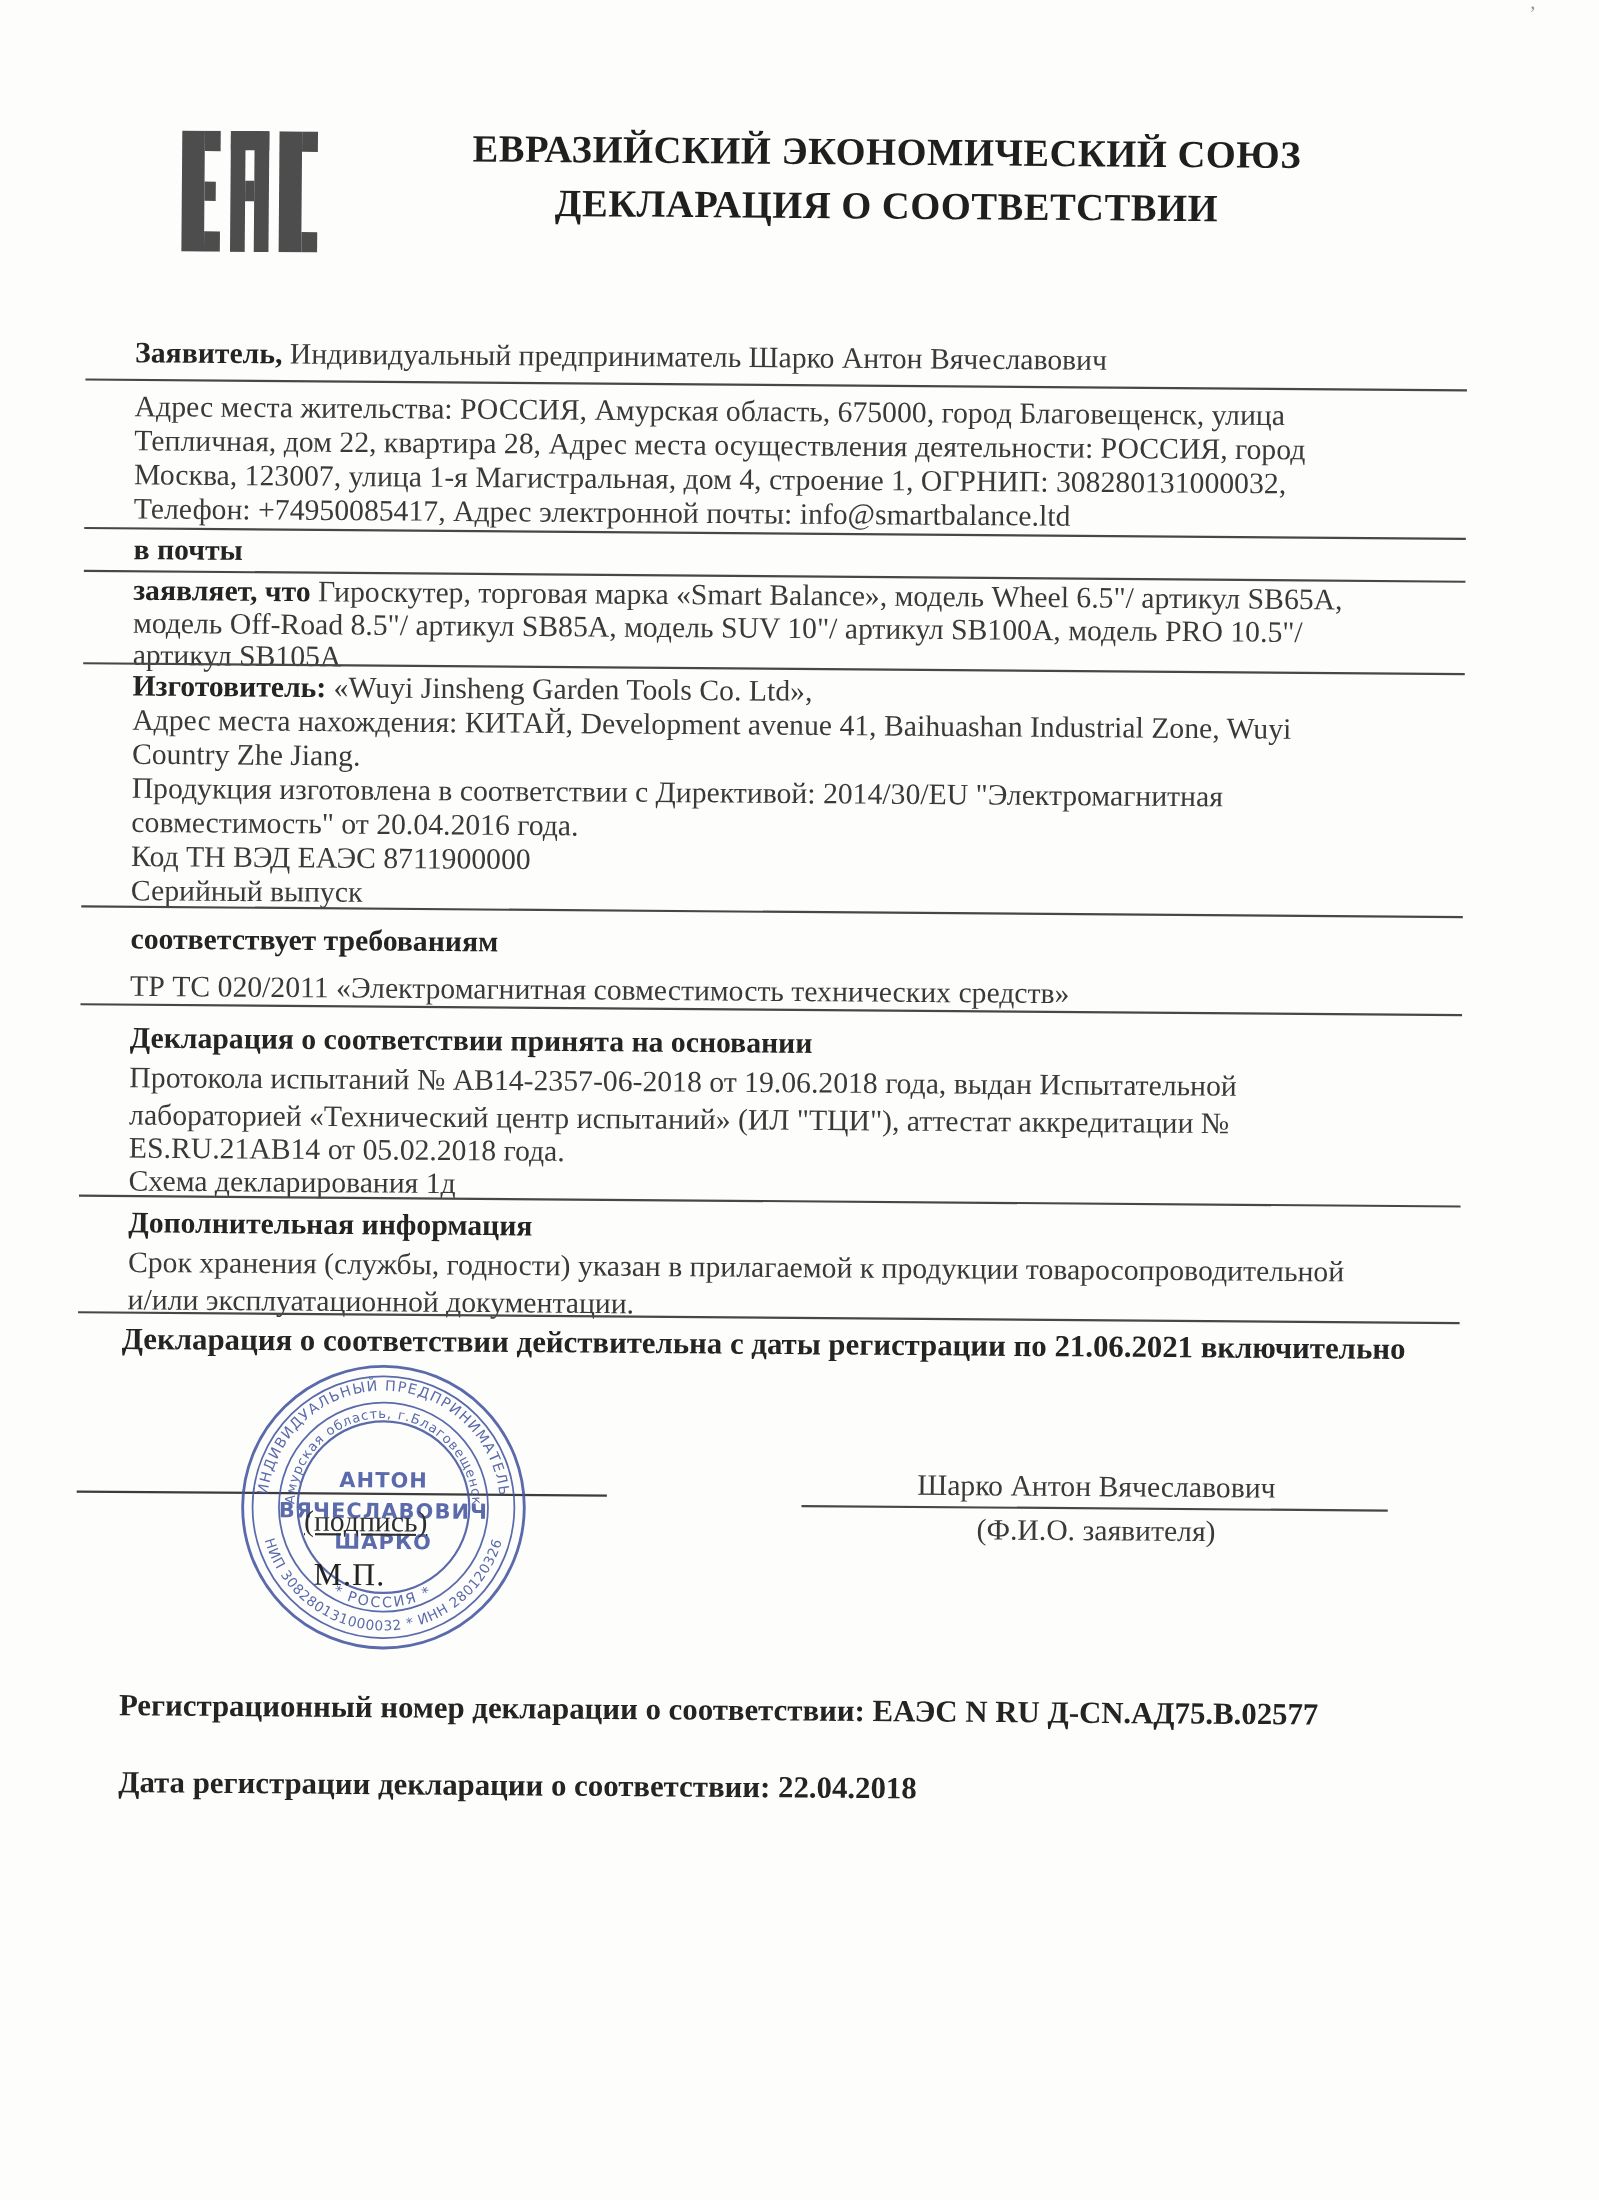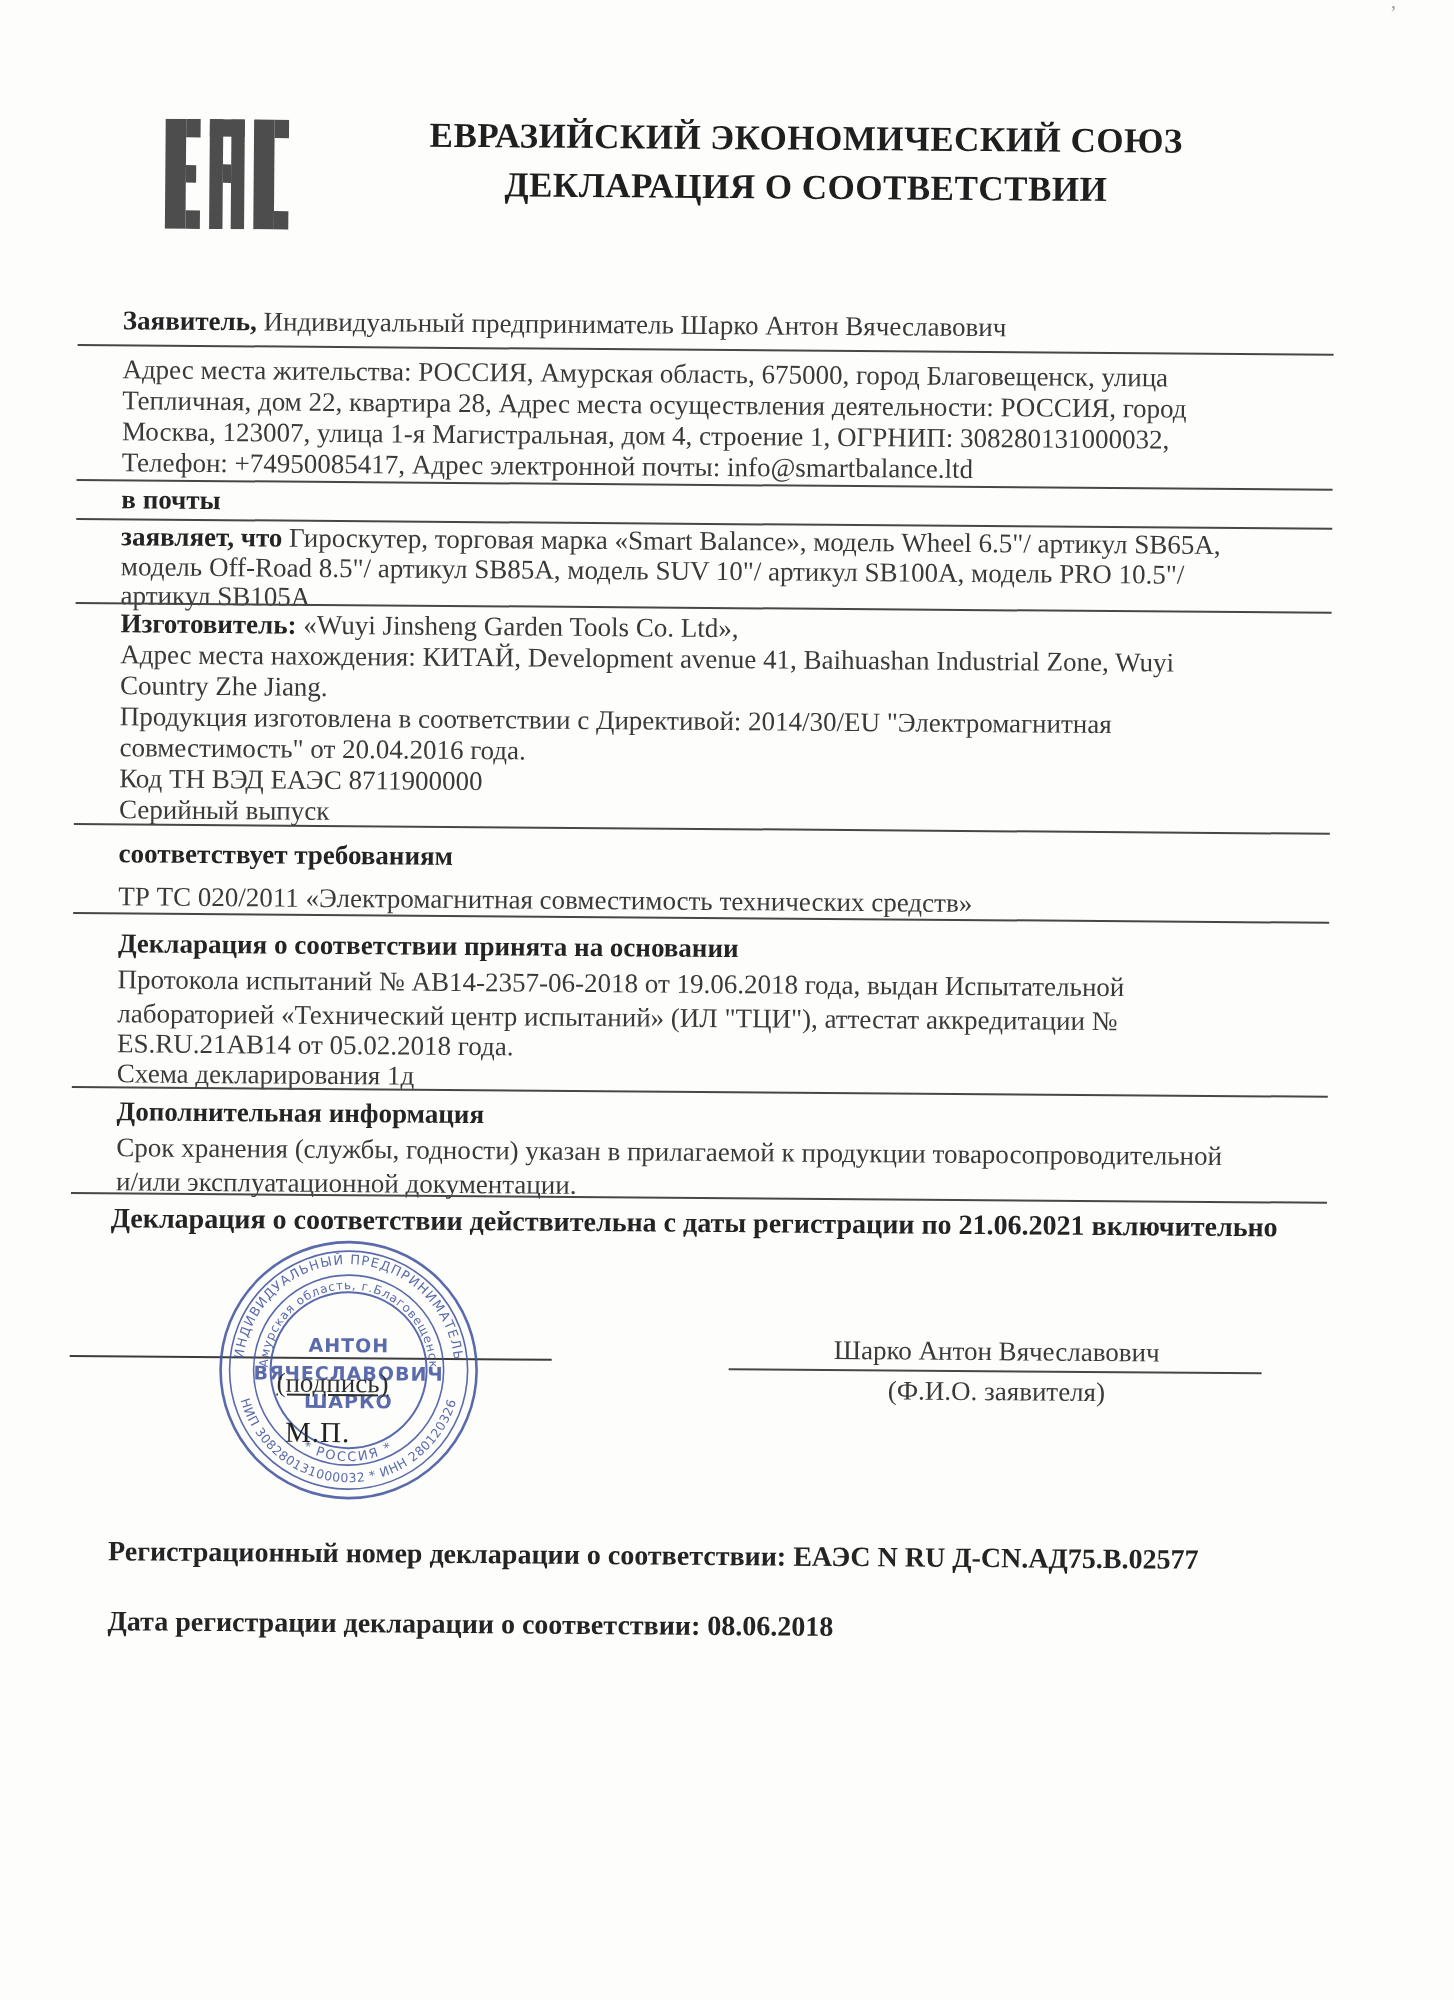--- a/index.html
+++ b/index.html
@@ -137,17 +137,17 @@
     <div class="overlay-sig mp" style="left:294px;top:1414px;">М.П.</div>
 
     <div class="center-box ln" style="left:740px;top:1329px;width:530px;text-align:center;">Шарко Антон Вячеславович</div>
     <div class="rule" style="left:737px;top:1363px;width:533px;border-top-width:2px;"></div>
     <div class="center-box ln" style="left:740px;top:1369px;width:530px;text-align:center;">(Ф.И.О. заявителя)</div>
 
     <div class="ln b" style="left:118px;top:1536px;font-size:28px;">
       <span>Регистрационный номер декларации о соответствии: </span><span>ЕАЭС N RU Д-CN.АД75.В.02577</span>
     </div>
     <div class="ln b" style="left:118px;top:1606px;font-size:28px;">
-      <span>Дата регистрации декларации о соответствии: </span><span>08.06.2018</span>
+      <span>Дата регистрации декларации о соответствии: </span><span>22.04.2018</span>
     </div>
 
   </div>
 </div>
 
 </body></html>

